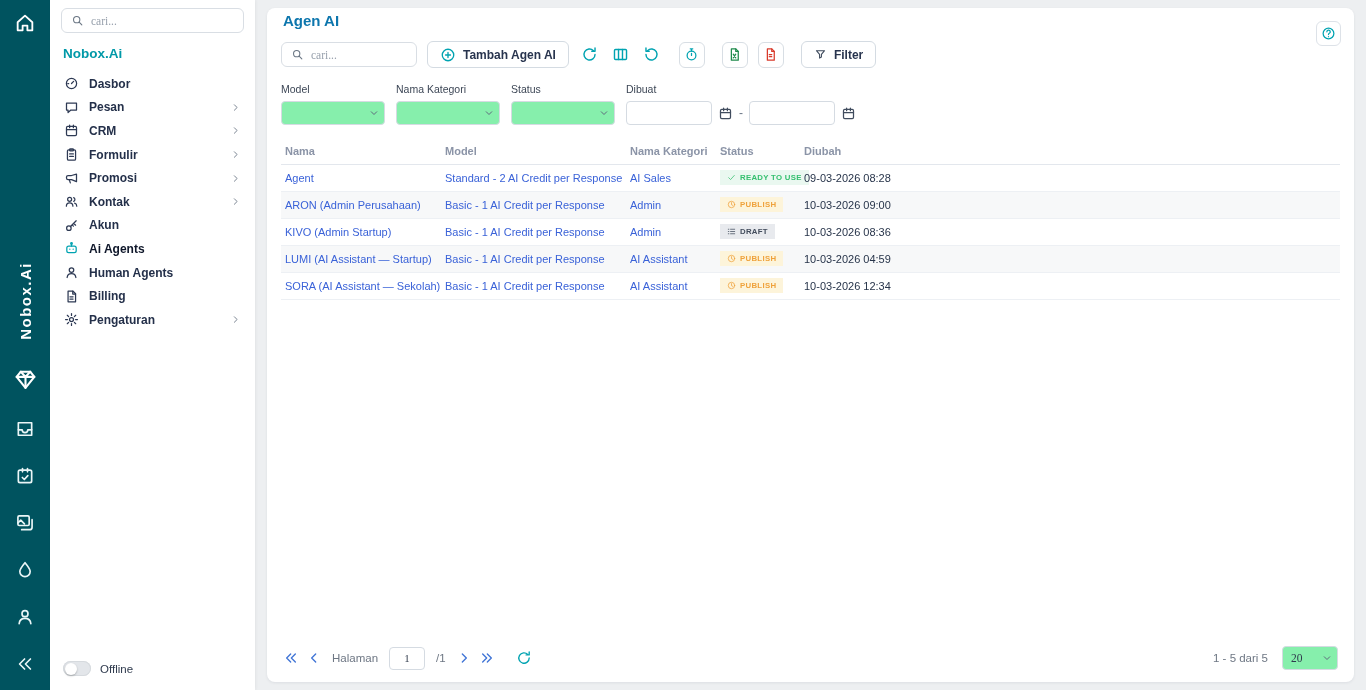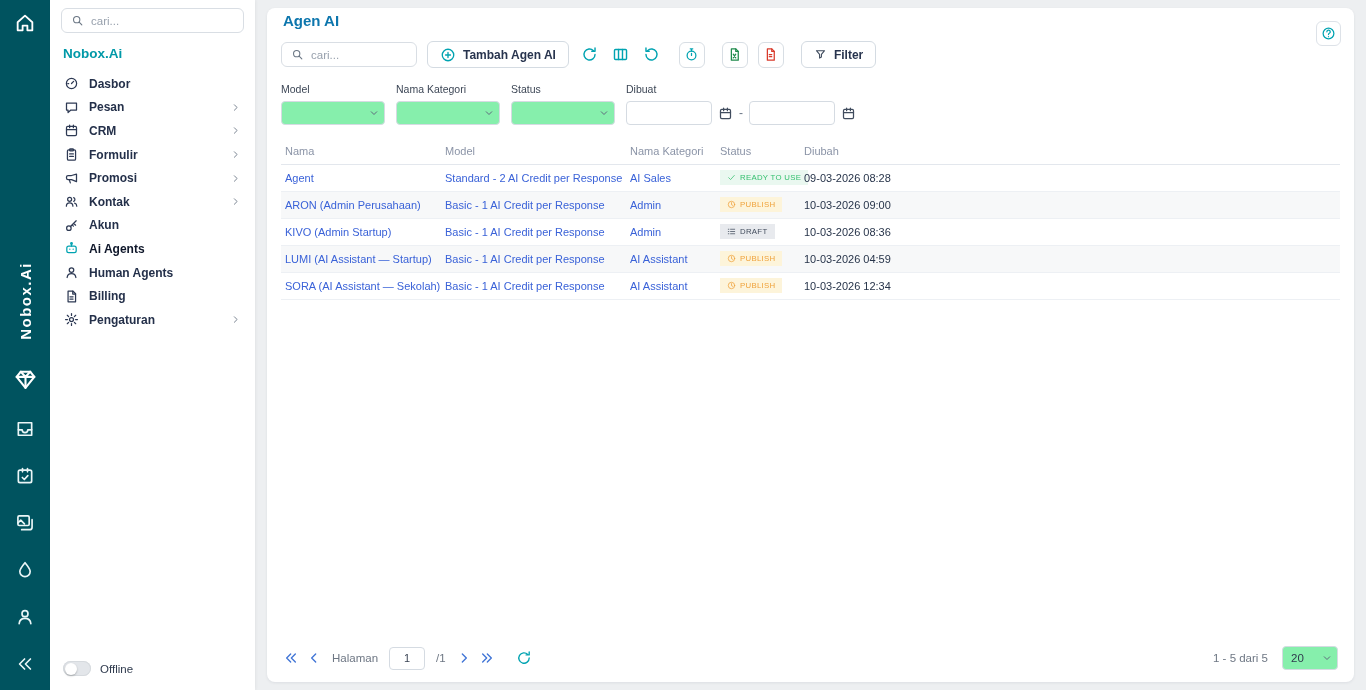--- a/index.html
+++ b/index.html
@@ -1,19 +1,19 @@
 <!DOCTYPE html>
 <html><head>
 <meta charset="utf-8">
 <style>
 *{box-sizing:border-box;margin:0;padding:0}
 html,body{width:1366px;height:690px}
 body{display:flex;font-family:"Liberation Sans",sans-serif;background:#edeff1;overflow:hidden}
 button{font-family:inherit;cursor:pointer}
-input,select{font-family:Liberation Sans, sans-serif;outline:none}
+input,select{font-family:Liberation Serif, serif;outline:none}
 [data-icon]{display:inline-block}
 [data-icon] svg{width:100%;height:100%;display:block}
 
 
 .rail{width:50px;min-width:50px;background:#00535f;display:flex;flex-direction:column;align-items:center;padding:12px 0 16px}
 .rail-top{margin-bottom:auto}
 .rail-home{width:22px;height:22px;color:#fff}
 .rail-stack{display:flex;flex-direction:column;align-items:center;gap:27px;margin-top:auto}
 .rail-brand{writing-mode:vertical-rl;transform:rotate(180deg);color:#fff;font-size:15px;font-weight:700;letter-spacing:1.5px}
 .rail-gem{width:25px;height:25px;color:#fff}
@@ -62,26 +62,26 @@
 .flabel{font-size:10.5px;color:#3d4756}
 .sel-wrap{position:relative;width:104px}
 .sel-wrap select{width:100%;height:24px;border:1px solid #d5dbe2;border-radius:4px;background:#86efac;appearance:none;-webkit-appearance:none;padding:0 20px 0 8px;font-size:11px;color:#4a5568}
 .sel-chev{position:absolute;right:5px;top:6px;width:12px;height:12px;color:#5f6b7c;pointer-events:none}
 .date-row{display:flex;align-items:center;gap:6px;height:24px}
 .date-input{width:86px;height:24px;border:1px solid #d5dbe2;border-radius:4px;padding:0 7px;font-size:11px;color:#4a5568;background:#fff}
 .cal-ic{width:15px;height:15px;color:#404c5e}
 .dash{color:#6a7686;font-size:12px}
 
 table{width:100%;border-collapse:collapse;table-layout:fixed}
-thead th{text-align:left;font-size:11px;font-weight:400;color:#8b94a7;padding:0 4px;height:26px;border-bottom:1px solid #e3e7ed}
+thead th{text-align:left;font-size:11px;font-weight:700;color:#8b94a7;padding:0 4px;height:26px;border-bottom:1px solid #e3e7ed}
 tbody td{font-size:11px;padding:0 4px;height:27px;border-bottom:1px solid #edf0f4;white-space:nowrap}
 tr.striped{background:#f7f8f9}
 .cell-link{color:#3a62d8;text-decoration:none;cursor:pointer}
 .cell-date{color:#27344a}
-.badge{display:inline-flex;align-items:center;gap:4px;border-radius:0;padding:3px 7px;font-size:7.8px;font-weight:400;letter-spacing:.3px;line-height:1}
+.badge{display:inline-flex;align-items:center;gap:4px;border-radius:0;padding:3px 7px;font-size:7.8px;font-weight:700;letter-spacing:.3px;line-height:1}
 .badge-ic{width:9px;height:9px}
 .badge.ready{background:#eaf8f0;color:#35c06f}
 .badge.publish{background:#fdf4da;color:#efa23b}
 .badge.draft{background:#e8eaee;color:#424c5c}
 
 .pagination{margin-top:auto;display:flex;align-items:center;gap:7px;padding:8px 2px 2px}
 .pg-btn{border:none;background:none;padding:0;display:grid;place-items:center}
 .pg-ic{width:16px;height:16px;color:#3f74d6}
 .pg-label{font-size:11.5px;color:#6e7784;margin-left:3px}
 .pg-input{width:36px;height:23px;border:1px solid #d5dbe2;border-radius:4px;text-align:center;font-size:11px;color:#3a4454;margin:0 4px}

